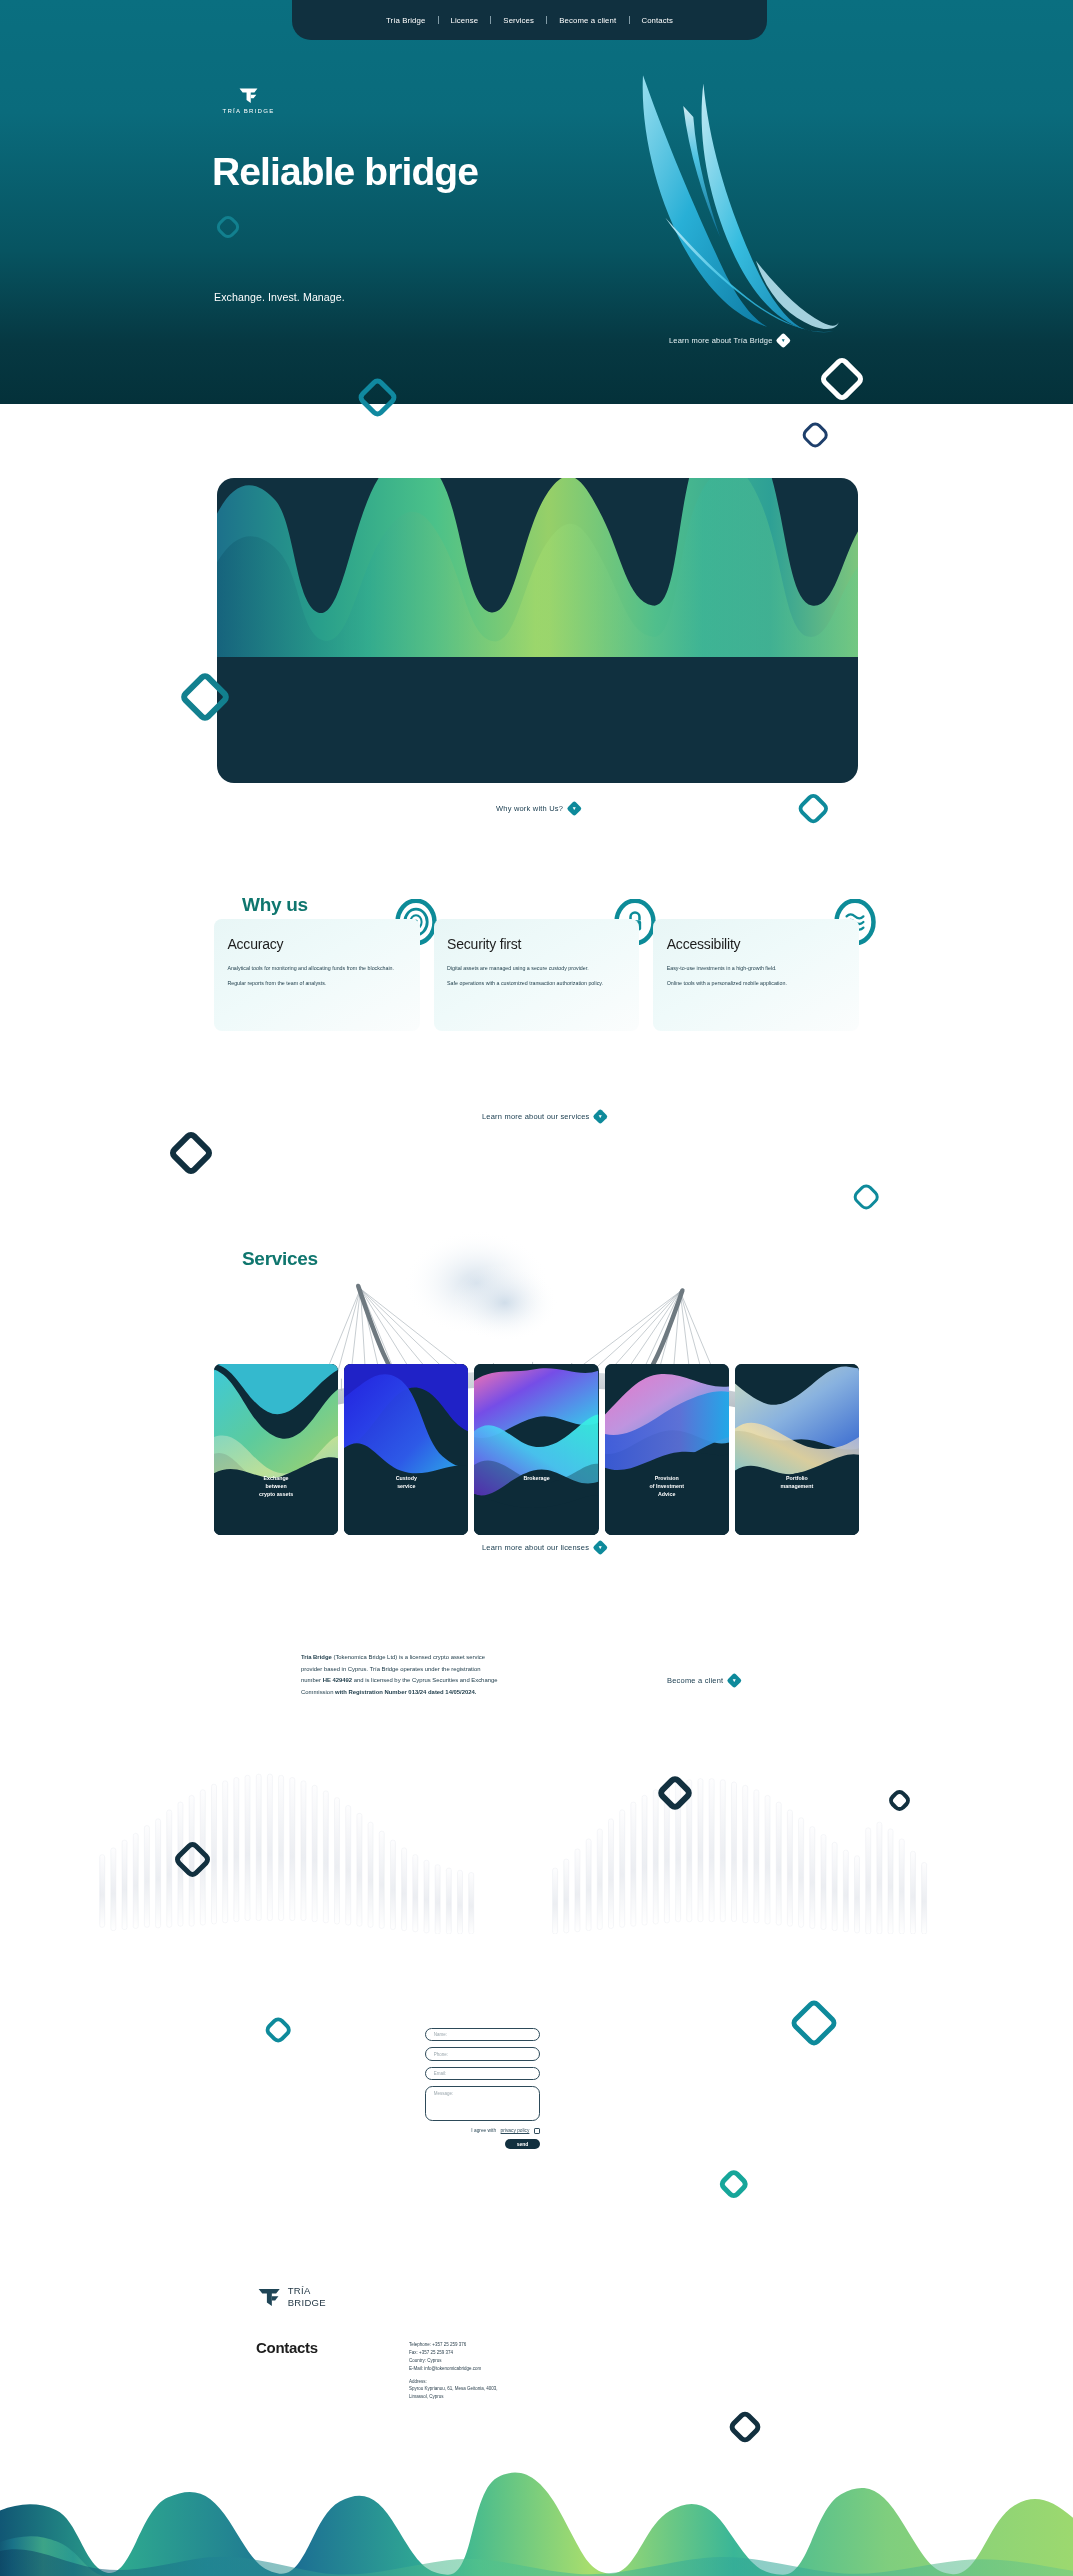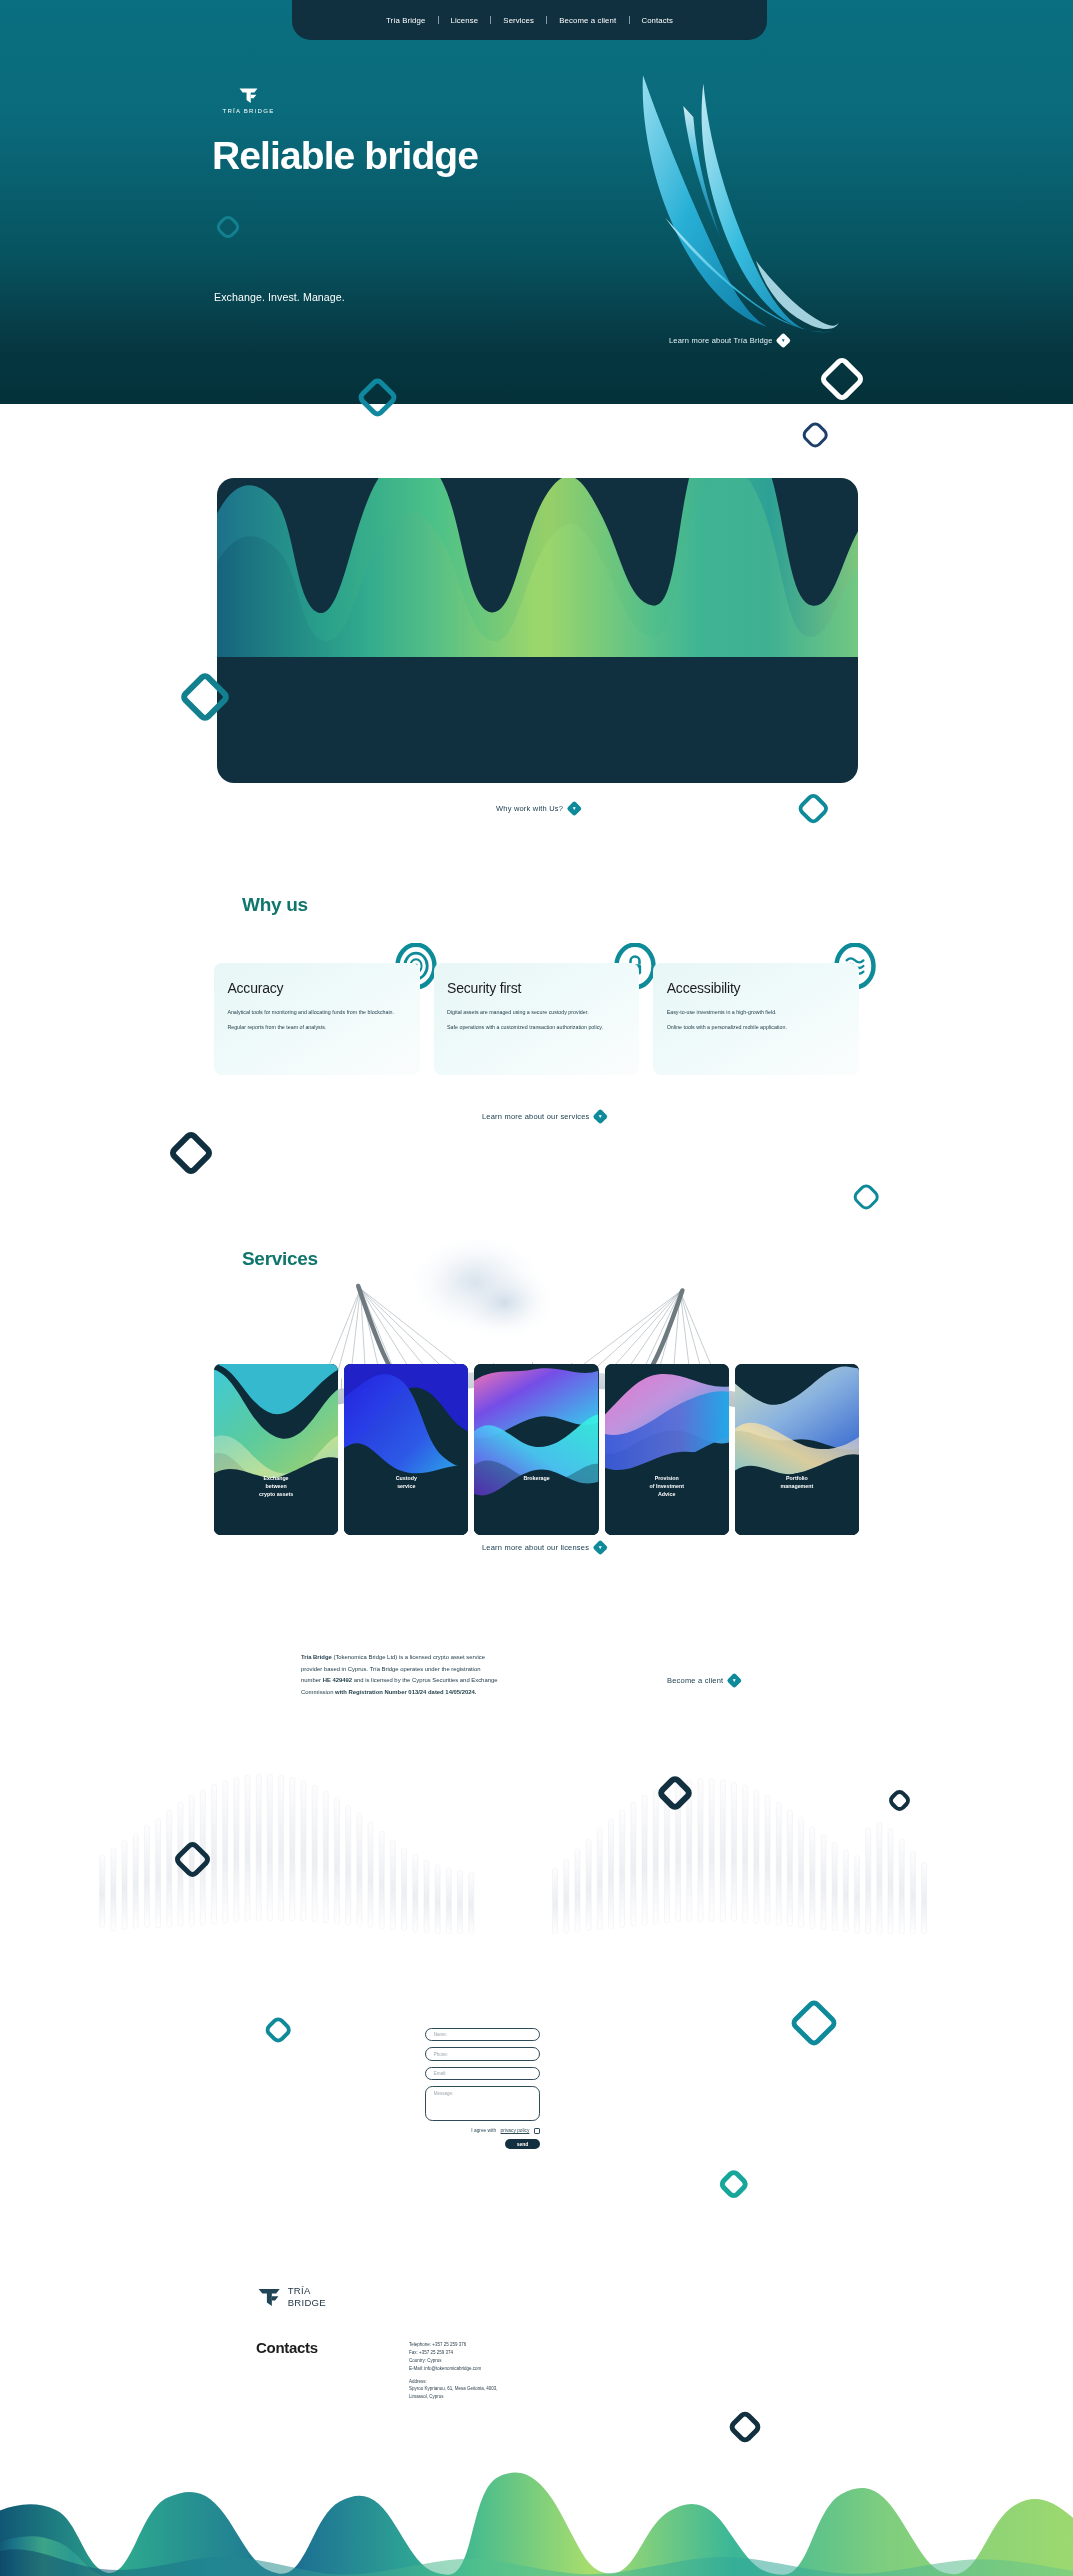--- a/index.html
+++ b/index.html
@@ -31,21 +31,21 @@
   .nav-sep{ width:0.6px; height:7.3px; background:#9fb8c2; opacity:.8; }
 
   .logo-hero{ position:absolute; left:215px; top:88px; width:67px; z-index:14; }
   .logo-mark{ display:block; margin:0 auto 3.4px; }
   .logo-word{
     display:block; text-align:center; color:#fff;
     font-size:6.1px; letter-spacing:1.2px; font-weight:400;
   }
 
   .hero-title{
-    position:absolute; left:212px; top:134px; width:660px;
+    position:absolute; left:212px; top:150px; width:660px;
     color:#ffffff; font-weight:700; font-size:39px; line-height:1.12;
     letter-spacing:-0.9px; z-index:13;
   }
   .hero-title .l2{ display:block; padding-left:84px; }
   .hero-sub{
     position:absolute; left:214px; top:291px;
     color:#ffffff; font-size:10.6px; letter-spacing:0.1px; z-index:13;
   }
 
   .hero-art{
@@ -86,21 +86,21 @@
 
   
   .link-center{ position:absolute; color:#204254; z-index:18; }
   .link-center .dia-btn{ background:#0e8a9b; color:#ffffff; }
 
   .sec-title{
     position:absolute; font-weight:700; color:#0f766e;
     font-size:19px; letter-spacing:-0.3px; z-index:12;
   }
   .cards{
-    position:absolute; left:214px; top:963px; width:645px; height:112px;
+    position:absolute; left:214px; top:919px; width:645px; height:112px;
     display:flex; gap:14px; z-index:12;
   }
   .card{
     position:relative; width:auto; flex:1 1 0; height:112px;
     background:linear-gradient(150deg,#e8f6f6 0%,#effafa 45%,#fbfdfd 100%);
     border-radius:7.8px; padding:17px 13.4px 0 13.4px;
   }
   .card-ico{ position:absolute; right:-18px; top:-20px; z-index:-1; }
   .card-h{
     font-size:14px; color:#1d1d1d; letter-spacing:-0.2px; font-weight:400;

